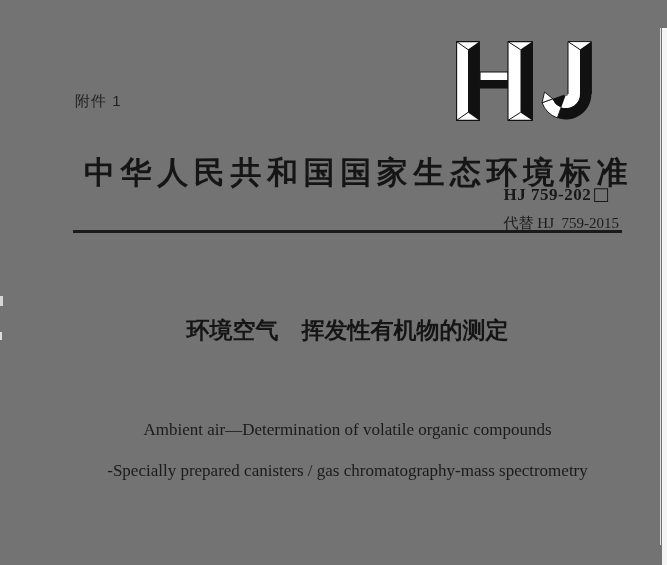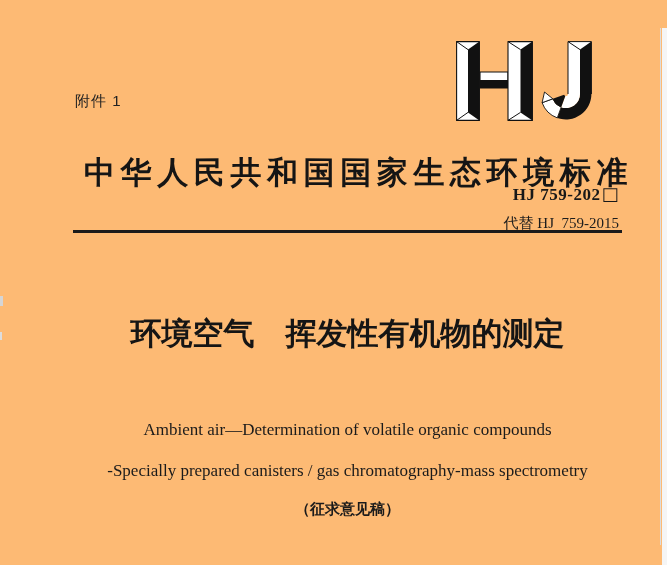--- a/index.html
+++ b/index.html
@@ -1,40 +1,40 @@
 <!DOCTYPE html>
 <html><head>
 <meta charset="utf-8">
 <style>
   html,body{margin:0;padding:0;background:#e9e9e9;}
   .page{
     position:relative;
     width:667px;height:565px;
-    background:#fdba74;
+    background:#737373;
     overflow:hidden;
     font-family:"Liberation Serif","DejaVu Serif",serif;
     color:#1a1a1a;
   }
   
   .attachment{
     position:absolute;left:75px;top:92px;
     font-family:"Liberation Sans","DejaVu Sans",sans-serif;
     font-size:15px;font-weight:500;letter-spacing:1px;color:#222;
     white-space:pre;
   }
   
   .logo{position:absolute;left:456px;top:41px;width:136px;height:80px;}
   
   .heading{
     position:absolute;left:72px;top:145px;width:560px;margin:12px;
     font-size:31px;font-weight:700;line-height:1;
     letter-spacing:5.6px;white-space:nowrap;color:#151515;
   }
   
-  .stdnum-block{position:absolute;right:48px;top:185px;text-align:right;}
+  .stdnum-block{position:absolute;right:48px;top:185px;text-align:left;}
   .stdnum-line{
     font-size:17px;font-weight:700;letter-spacing:.5px;line-height:1.15;
     white-space:pre;color:#181818;
   }
   .yearbox{
     font-family:"DejaVu Sans",sans-serif;font-weight:400;
     font-size:18px;line-height:1;margin-left:1px;
   }
   .replaces{
     margin-top:9px;font-size:15px;font-weight:400;line-height:1.2;
@@ -42,21 +42,21 @@
   }
   
   .rule{
     position:absolute;left:73px;top:230px;width:549px;height:2.5px;
     background:#1b1b1b;
   }
   
   .center{position:absolute;left:73px;width:549px;text-align:center;}
   .title-zh{
     font-family:"Liberation Sans","DejaVu Sans",sans-serif;
-    font-weight:700;font-size:31px;line-height:1.05;color:#151515;
+    font-weight:700;font-size:23px;line-height:1.05;color:#151515;
     white-space:pre;
   }
   .t1{top:318px;}
   .t2{top:360px;}
   .title-en{font-size:17px;font-weight:400;color:#1b1b1b;white-space:pre;}
   .e1{top:420px;}
   .e2{top:461px;}
   .stage{
     top:500px;
     font-family:"Liberation Sans","DejaVu Sans",sans-serif;
@@ -118,20 +118,19 @@
     <div class="replaces">代替 HJ  759-2015</div>
   </div>
 
   <div class="rule"></div>
 
   <div class="center title-zh t1">环境空气　挥发性有机物的测定</div>
 
   <div class="center title-en e1">Ambient air—Determination of volatile organic compounds</div>
   <div class="center title-en e2">-Specially prepared canisters / gas chromatography-mass spectrometry</div>
 
-  <div class="center stage">（征求意见稿）</div>
 
   <div class="scan-edge-strip"></div>
   <div class="scan-edge-line"></div>
   <div class="scan-speck-1"></div>
   <div class="scan-speck-2"></div>
 
 </div>
 
 </body></html>

